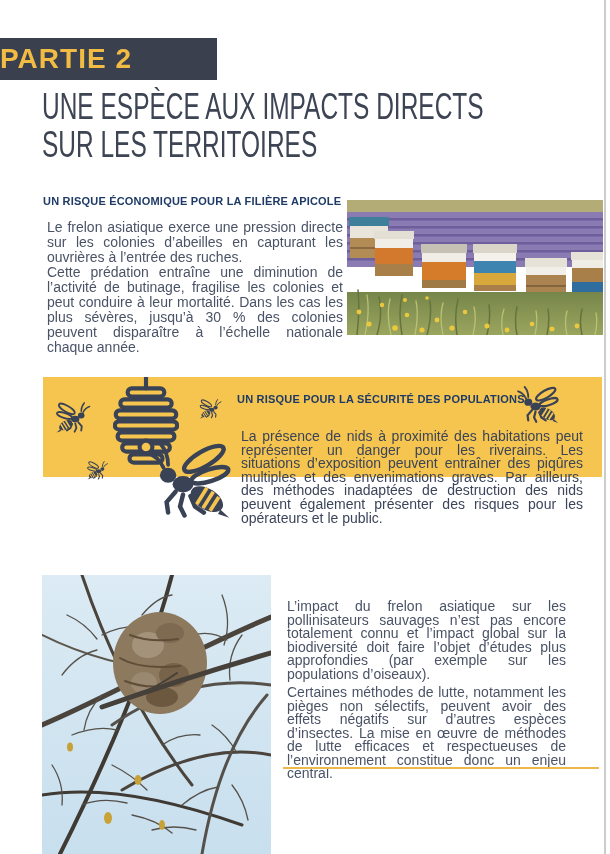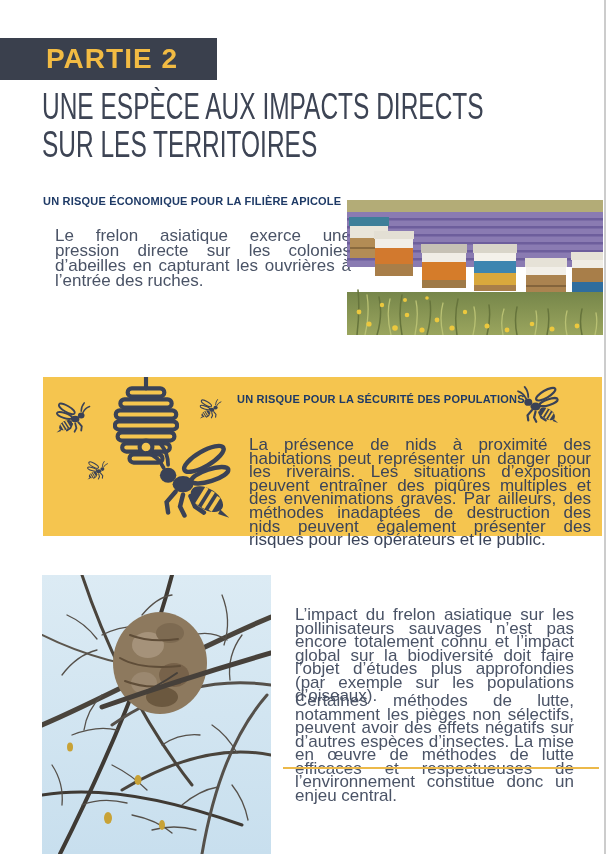--- a/index.html
+++ b/index.html
@@ -5,51 +5,51 @@
   html,body { margin:0; padding:0; background:#ffffff; }
   .page {
     position:relative; width:610px; height:854px; background:#fff;
     font-family:"Liberation Sans", sans-serif; overflow:hidden;
   }
   .right-border { position:absolute; left:604px; top:0; width:2px; height:854px; background:#cccccc; }
 
   .part-banner {
     position:absolute; left:0; top:38px; width:217px; height:42px;
     background:var(--dark-slate,#3A404D); display:flex; align-items:center;
-    padding-left:46px; box-sizing:border-box;
+    box-sizing:border-box;
   }
   .part-banner span {
     font-weight:700; font-size:28px; letter-spacing:1px;
     color:var(--accent-yellow,#F2BB43);
   }
 
   .doc-title {
     position:absolute; left:42px; top:88px; margin:0;
     color:#3D4454; font-size:36px; line-height:38px; font-weight:400;
     transform:scaleX(0.68); transform-origin:left top; white-space:nowrap;
   }
 
   .sec-heading {
     position:absolute; margin:0; font-weight:700; font-size:11px;
     letter-spacing:0.2px; color:var(--heading-navy,#1E3A66); white-space:nowrap;
   }
   .body-text {
-    position:absolute; font-size:17px; color:var(--body-text,#4A5366);
-    text-align:justify; margin:12px;
+    position:absolute; font-size:14px; color:var(--body-text,#4A5366);
+    text-align:justify; margin:4px;
   }
   .body-text p { margin:0; }
 
   #sec1-body { left:43px; top:216px; width:296px; line-height:15px; }
 
   .photo { position:absolute; display:block; }
   #apiary-photo { left:347px; top:200px; }
   #nest-photo  { left:42px; top:575px; }
 
   .panel {
-    position:absolute; left:43px; top:377px; width:559px; height:159px;
+    position:absolute; left:43px; top:377px; width:559px; height:100px;
     background:var(--panel-yellow,#F5C54F);
   }
   #panel-heading { left:194px; top:16px; }
   #panel-body { left:194px; top:49px; width:342px; line-height:13.6px; color:#3B4459; }
 
   .icon-abs { position:absolute; display:block; }
   .mirror { transform:scaleX(-1); }
 
   #sec3-heading { left:283px; top:574px; }
   #sec3-p1 { left:283px; top:596px; width:279px; line-height:13.5px; }
@@ -99,20 +99,21 @@
   </div>
 
   <h1 class="doc-title">
     <span style="display:block">UNE ESPÈCE AUX IMPACTS DIRECTS</span>
     <span style="display:block">SUR LES TERRITOIRES</span>
   </h1>
 
   <h2 class="sec-heading" style="left:43px; top:195px;">UN RISQUE ÉCONOMIQUE POUR LA FILIÈRE APICOLE</h2>
   <div class="body-text" id="sec1-body">
     <p>Le frelon asiatique exerce une pression directe sur les colonies d’abeilles en capturant les ouvrières à l’entrée des ruches.</p>
+    <p>Cette prédation entraîne une diminution de l’activité de butinage, fragilise les colonies et peut conduire à leur mortalité. Dans les cas les plus sévères, jusqu’à 30 % des colonies peuvent disparaître à l’échelle nationale chaque année.</p>
   </div>
 
   <svg class="photo" id="apiary-photo" width="256" height="135" viewBox="0 0 256 135">
     <defs>
       <linearGradient id="grassG" x1="0" y1="0" x2="0" y2="1">
         <stop offset="0" stop-color="#76864a"></stop>
           <stop offset="1" stop-color="#9aa55e"></stop>
       </linearGradient>
     </defs>
     <rect x="0" y="0" width="256" height="18" fill="#b3ac77"></rect>

